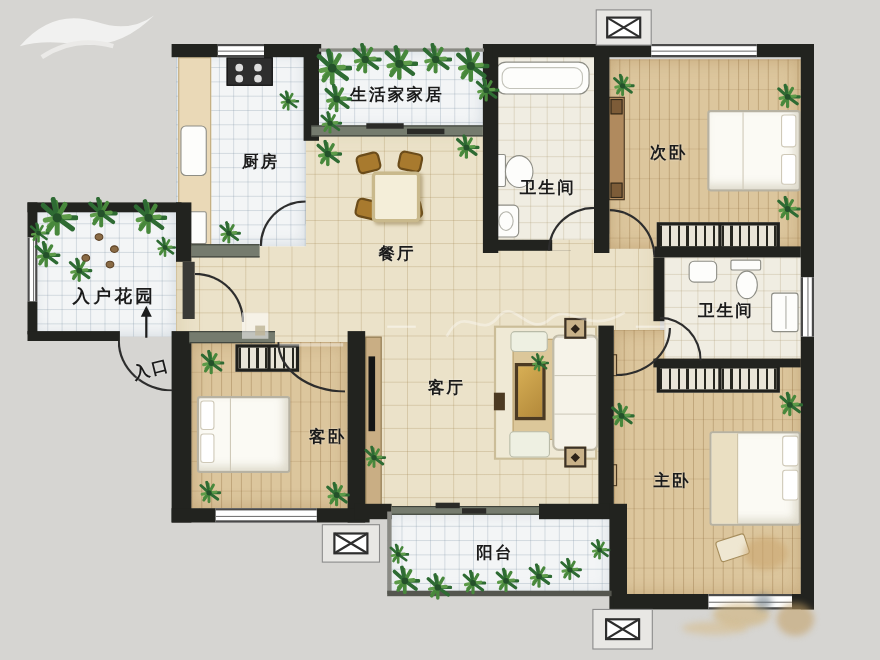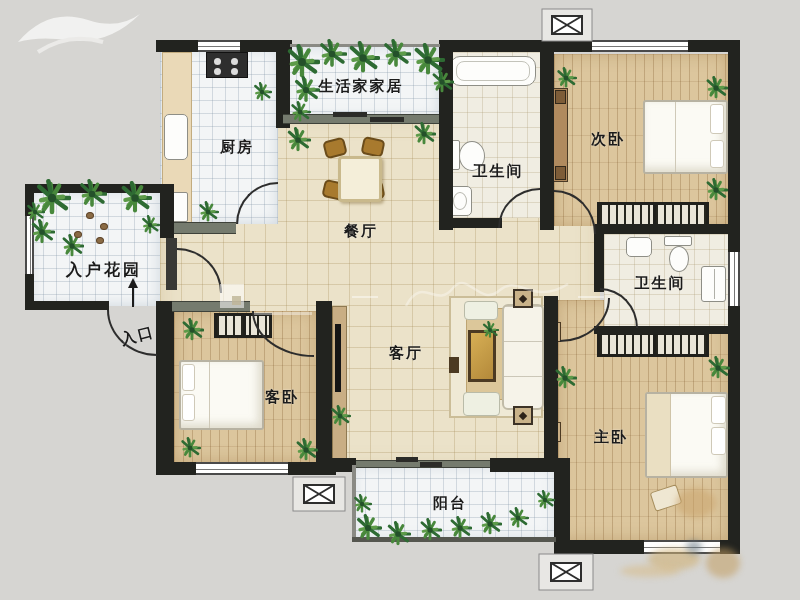--- a/index.html
+++ b/index.html
@@ -220,21 +220,21 @@
 
   <div class="lbl big" style="left:104px;top:270px">入户花园</div>
   <div class="lbl" style="left:138px;top:336px;transform:translate(-50%,-50%) rotate(-14deg)">入口</div>
   <div class="lbl" style="left:237px;top:147px">厨房</div>
   <div class="lbl" style="left:361px;top:86px">生活家家居</div>
   <div class="lbl" style="left:498px;top:171px">卫生间</div>
   <div class="lbl" style="left:608px;top:139px">次卧</div>
   <div class="lbl" style="left:361px;top:231px">餐厅</div>
   <div class="lbl" style="left:406px;top:353px">客厅</div>
   <div class="lbl" style="left:660px;top:283px">卫生间</div>
-  <div class="lbl" style="left:282px;top:397px">客卧</div>
+  <div class="lbl" style="left:298px;top:397px">客卧</div>
   <div class="lbl" style="left:611px;top:437px">主卧</div>
   <div class="lbl" style="left:450px;top:503px">阳台</div>
 
   <div class="abs" style="left:220px;top:284px;width:24px;height:24px;background:rgba(255,255,255,.55)">
     <div class="abs" style="right:3px;bottom:3px;width:9px;height:9px;background:rgba(190,180,150,.8)"></div>
   </div>
   <div class="abs" style="left:254px;top:312px;width:58px;height:3px;background:rgba(255,255,255,.4)"></div>
   <div class="abs" style="left:352px;top:296px;width:26px;height:2px;background:rgba(255,255,255,.45)"></div>
   <div class="abs" style="left:578px;top:296px;width:26px;height:2px;background:rgba(255,255,255,.45)"></div>
   <svg class="abs" style="left:398px;top:266px" width="180" height="52" viewBox="0 0 180 52">

